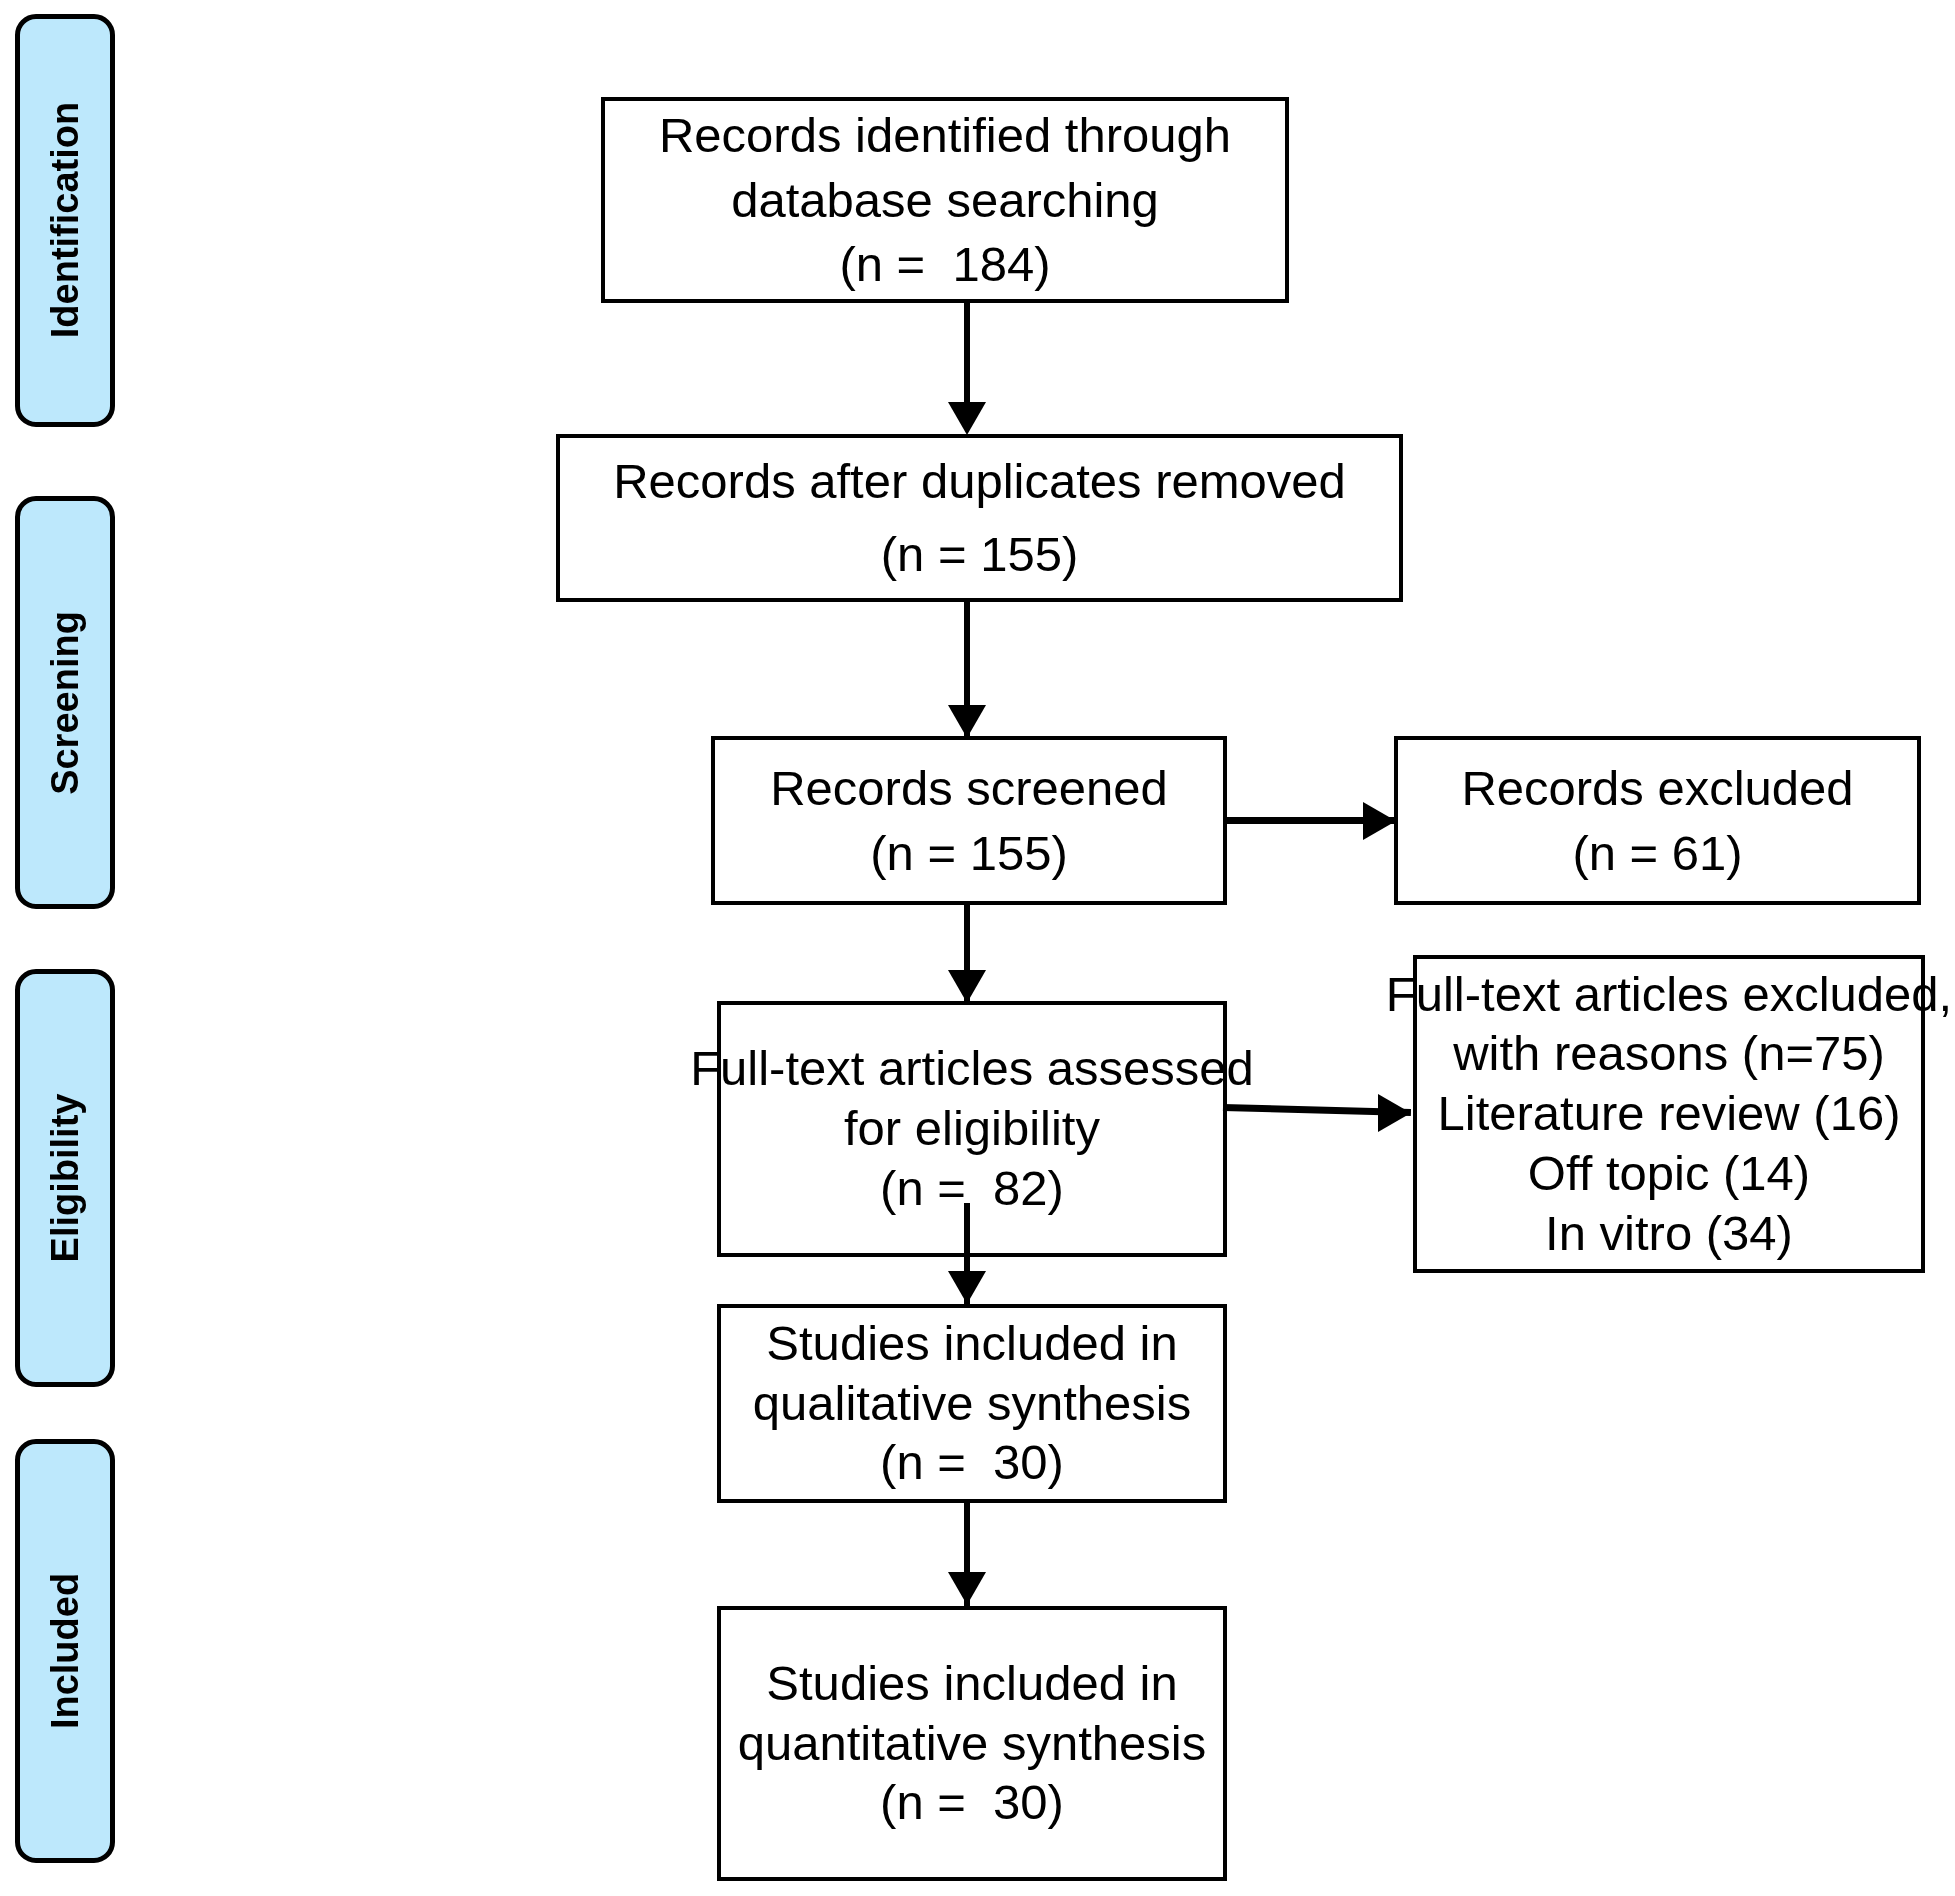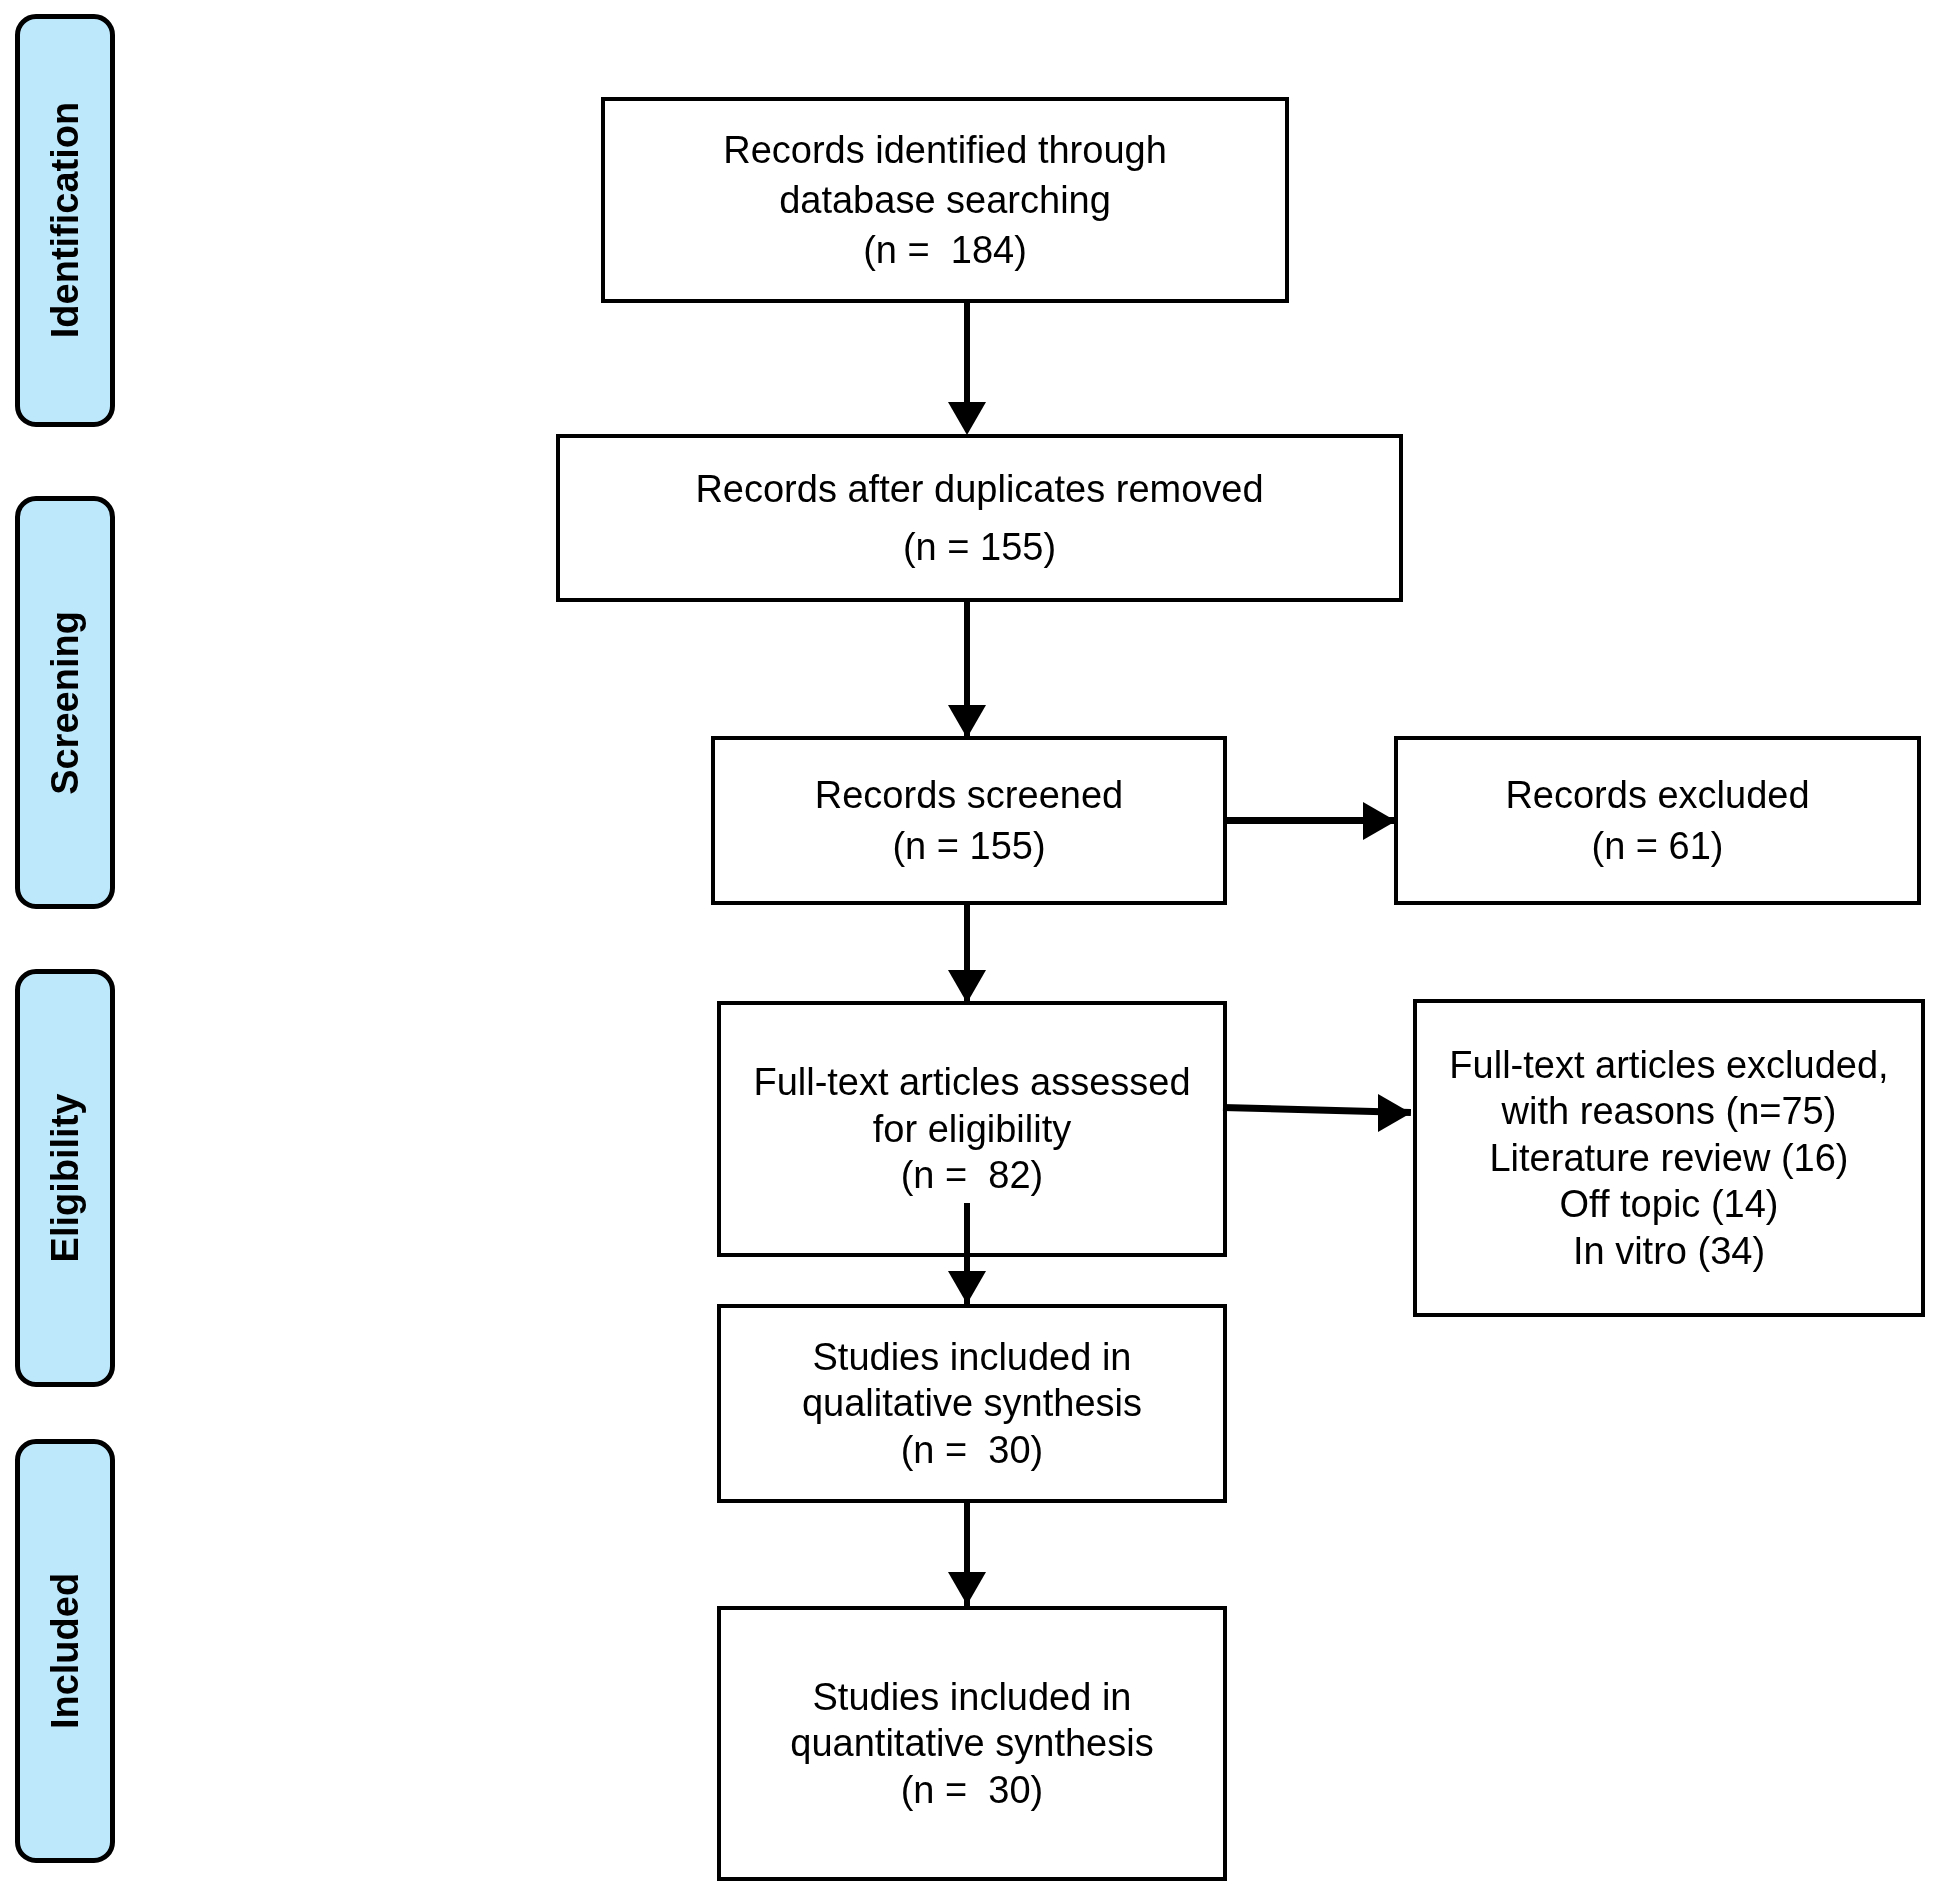--- a/index.html
+++ b/index.html
@@ -45,21 +45,21 @@
     background: #ffffff;
     border: 4.4px solid #000000;
     box-sizing: border-box;
     display: flex;
     flex-direction: column;
     align-items: center;
     justify-content: center;
     padding: 3.8px 10px;
   }
   .flow-box .line {
-    font-size: 38px;
+    font-size: 49px;
     line-height: 1.32;
     color: #000000;
     text-align: center;
     white-space: pre;
   }
   .flow-box.tight .line {
     line-height: 1.22;
   }
 
   
@@ -146,21 +146,21 @@
 
   <div class="flow-box tight" style="left:717px; top:1001px; width:510px; height:256px;">
     <div class="line">Full-text articles assessed</div>
     <div class="line">for eligibility</div>
     <div class="line">(n =  82)</div>
   </div>
 
   <div class="h-line" style="left:1223px; top:1104px; width:188px; transform: rotate(1.5deg); transform-origin: left center;"></div>
   <div class="arrow-right" style="left:1378px; top:1094px;"></div>
 
-  <div class="flow-box tight" style="left:1413px; top:955px; width:512px; height:318px;margin-top:44px;">
+  <div class="flow-box tight" style="left:1413px; top:955px; width:512px; height:318px;">
     <div class="line">Full-text articles excluded,</div>
     <div class="line">with reasons (n=75)</div>
     <div class="line">Literature review (16)</div>
     <div class="line">Off topic (14)</div>
     <div class="line">In vitro (34)</div>
   </div>
 
   <div class="v-line" style="left:964px; top:1203px; height:103px;"></div>
   <div class="arrow-down" style="left:948px; top:1271px;"></div>
 

